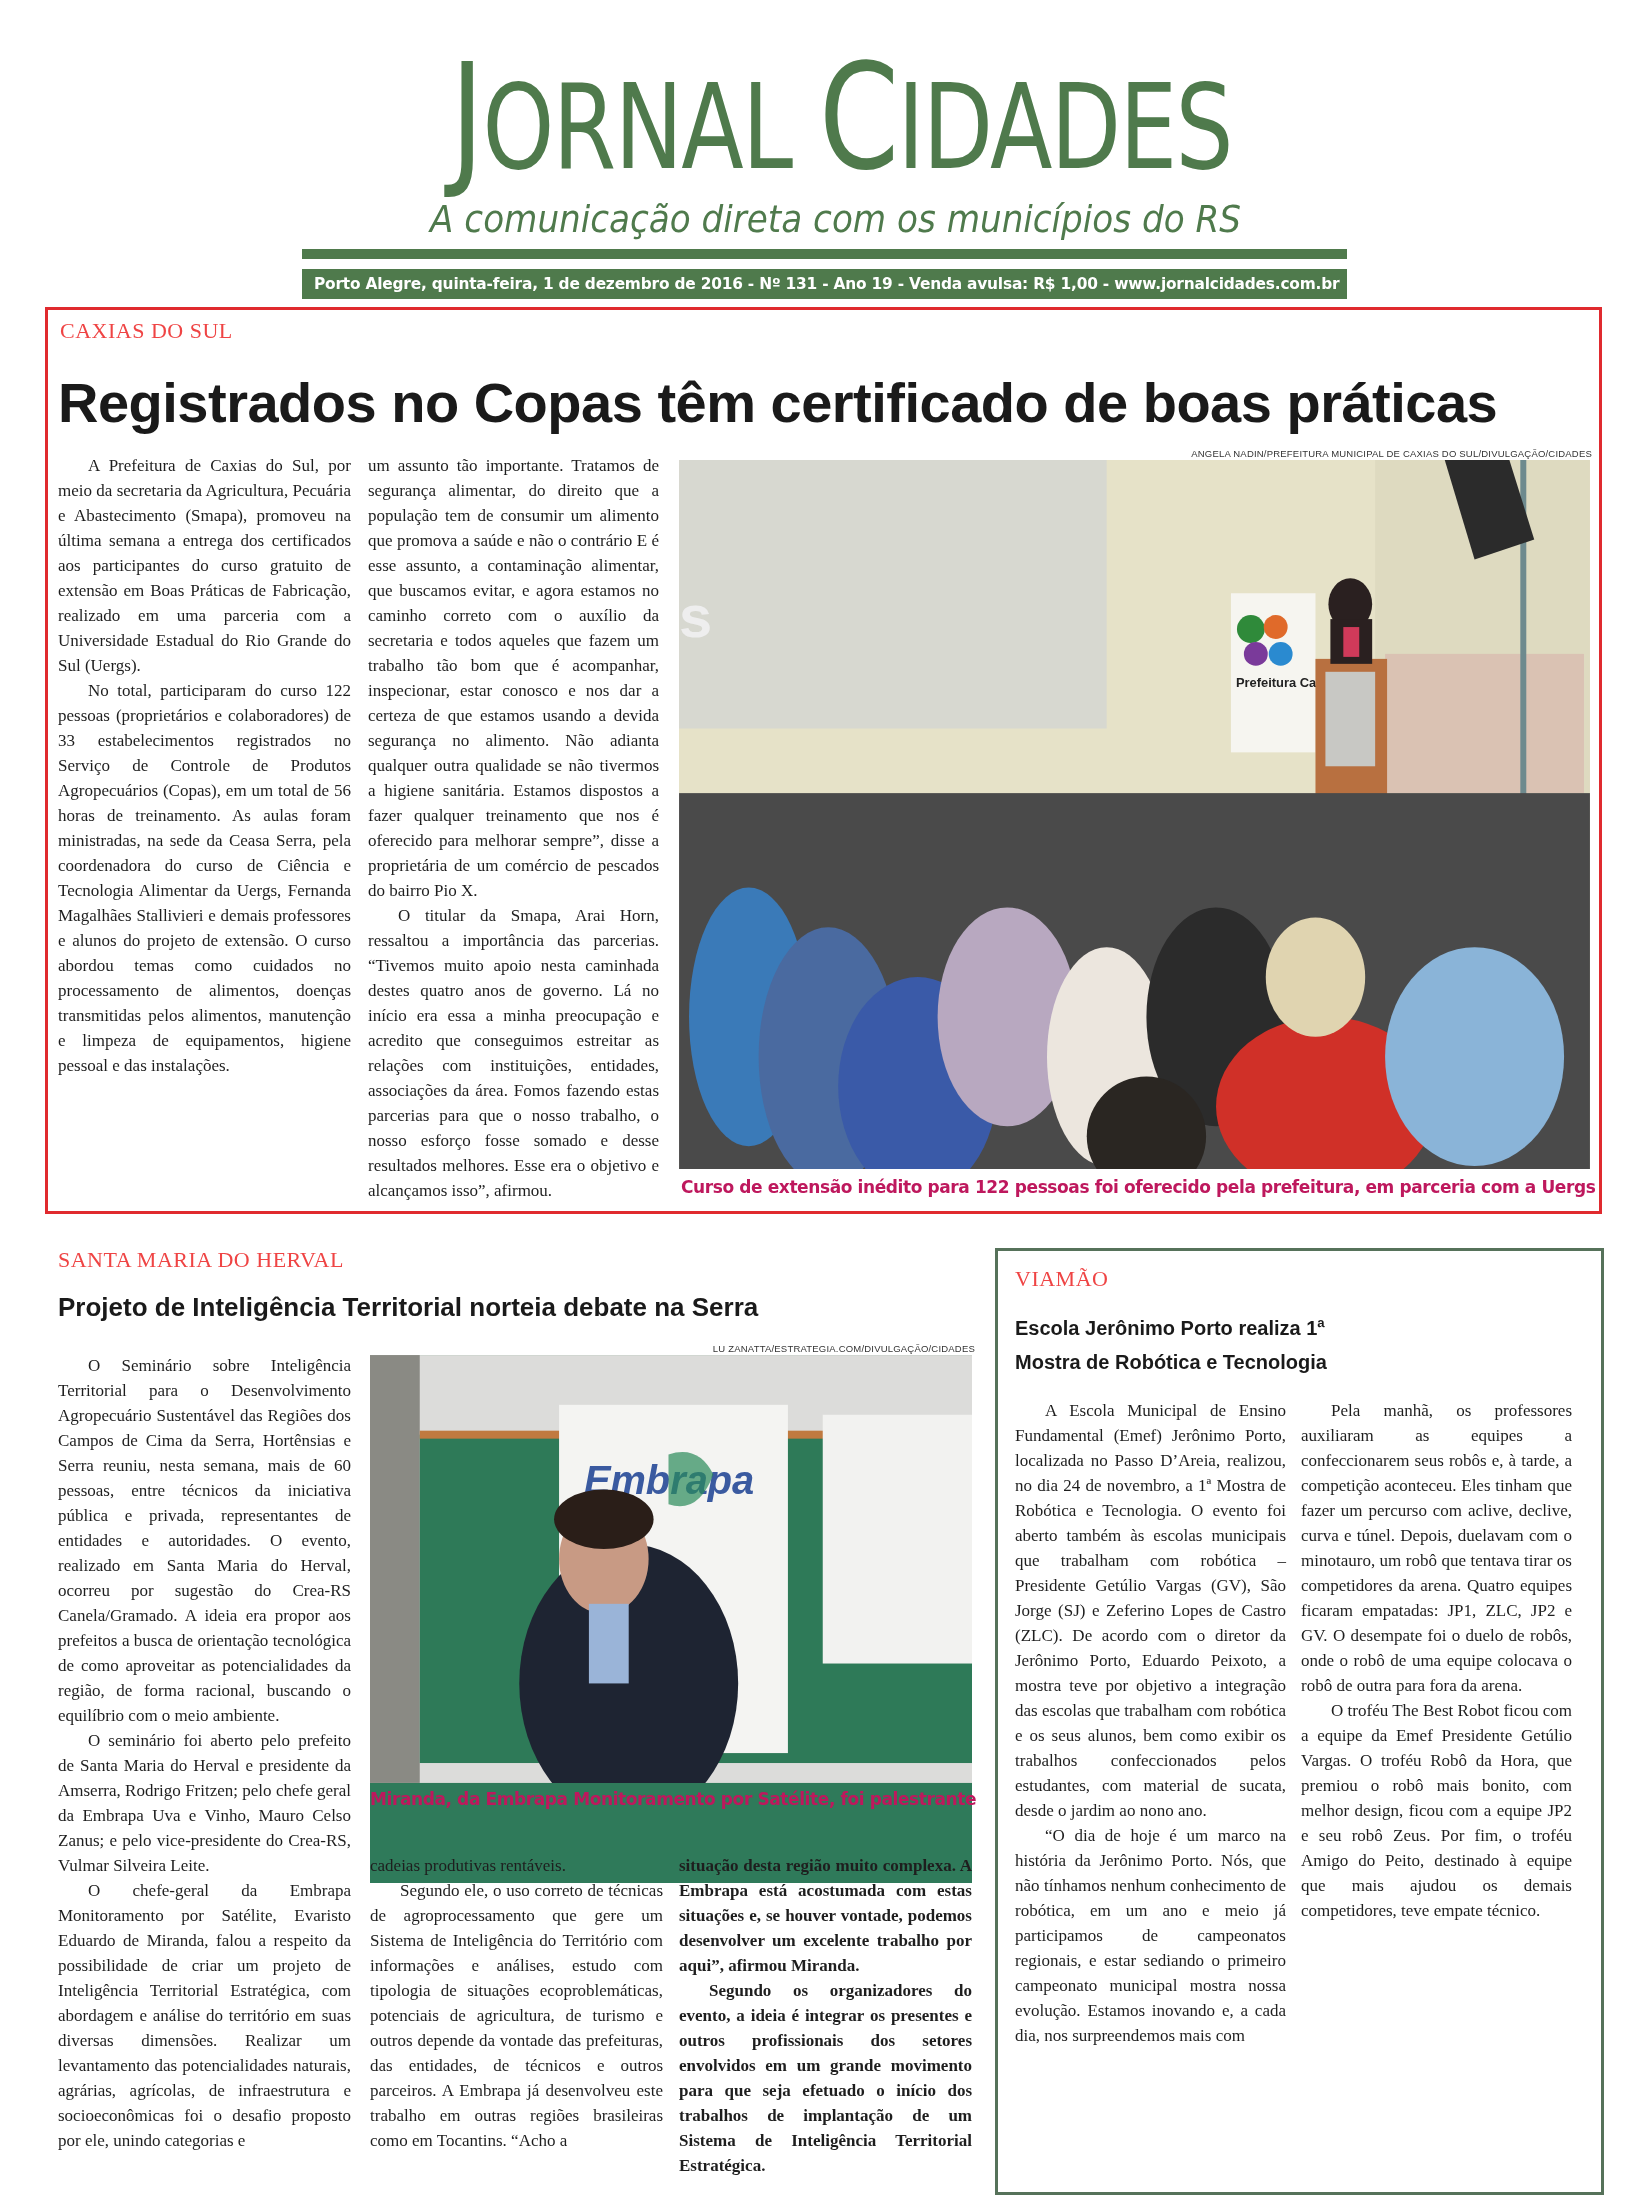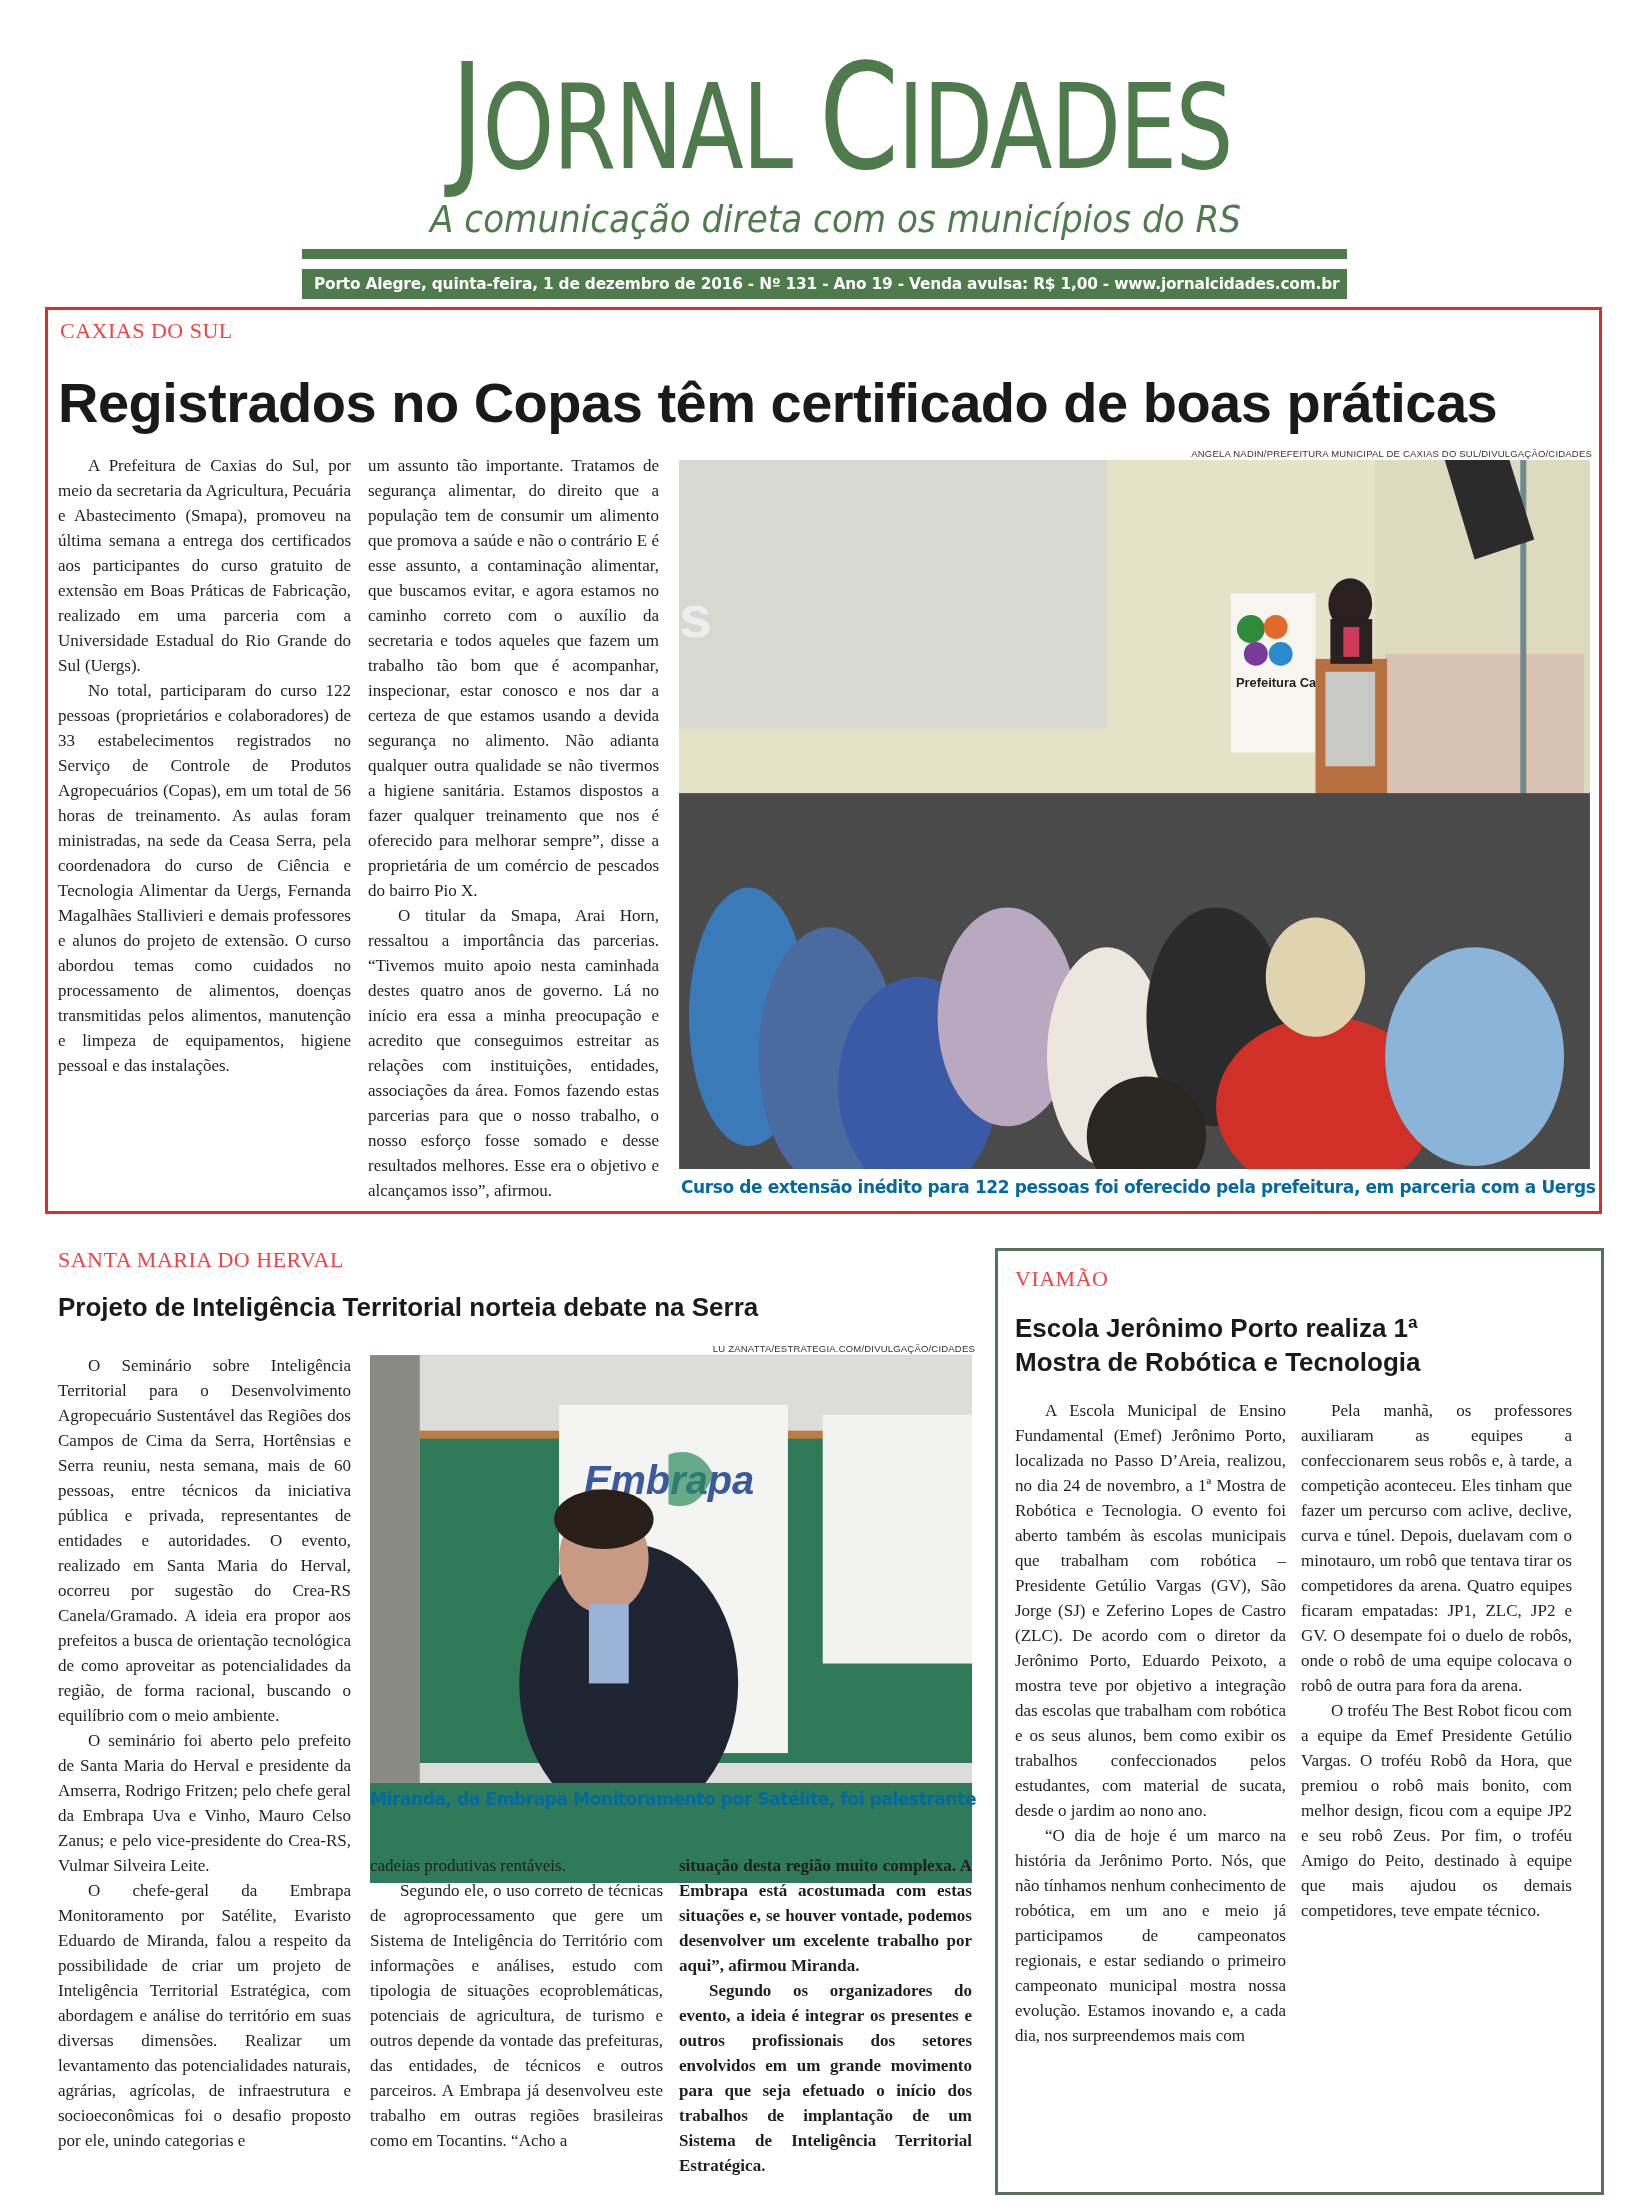--- a/index.html
+++ b/index.html
@@ -14,21 +14,21 @@
   .lead-box { position:absolute; left:45px; top:307px; width:1557px; height:907px; border:3px solid #e02a2f; box-sizing:border-box; }
   .kicker { font-family:Liberation Serif, serif; color:#ef4444; font-size:22px; letter-spacing:0.5px; position:absolute; white-space:nowrap; }
   .headline { font-family:"Liberation Sans", sans-serif; font-weight:bold; color:#1a1a1a; position:absolute; white-space:nowrap; }
   .credit { position:absolute; font-family:"Liberation Sans", sans-serif; font-size:9.5px; color:#333; letter-spacing:0.2px; white-space:nowrap; text-align:right; }
 
   .col { position:absolute; font-family:"Liberation Serif", serif; font-size:17px; line-height:25px; text-align:justify; color:#1e1e1e; hyphens:none; }
   .col p { margin:0; text-indent:30px; }
   .col p.cont { text-indent:0; }
 
   .photo { position:absolute; overflow:hidden; }
-  .caption { position:absolute; font-family:"DejaVu Sans", sans-serif; font-weight:bold; font-size:17px; color:#0369a1; white-space:nowrap; letter-spacing:-0.4px; }
+  .caption { position:absolute; font-family:"DejaVu Sans", sans-serif; font-weight:bold; font-size:17px; color:#be185d; white-space:nowrap; letter-spacing:-0.4px; }
 
   .side-box { position:absolute; left:995px; top:1248px; width:609px; height:947px; border:3px solid #56725a; box-sizing:border-box; }
 </style>
 </head>
 <body>
 
 <div class="masthead-title"><span class="cap">J</span><span>ORNAL </span><span class="cap">C</span><span>IDADES</span></div>
 <div class="masthead-sub">A comunicação direta com os municípios do RS</div>
 <div class="rule-top"></div>
 <div class="dateline">Porto Alegre, quinta-feira, 1 de dezembro de 2016 - Nº 131 - Ano 19 - Venda avulsa: R$ 1,00 - www.jornalcidades.com.br</div>
@@ -114,21 +114,21 @@
   <p class="cont">cadeias produtivas rentáveis.</p>
   <p>Segundo ele, o uso correto de técnicas de agroprocessamento que gere um Sistema de Inteligência do Território com informações e análises, estudo com tipologia de situações ecoproblemáticas, potenciais de agricultura, de turismo e outros depende da vontade das prefeituras, das entidades, de técnicos e outros parceiros. A Embrapa já desenvolveu este trabalho em outras regiões brasileiras como em Tocantins. “Acho a</p>
 </div>
 <div class="col" style="left:679px; top:1853px; width:293px;font-weight:bold;">
   <p class="cont">situação desta região muito complexa. A Embrapa está acostumada com estas situações e, se houver vontade, podemos desenvolver um excelente trabalho por aqui”, afirmou Miranda.</p>
   <p>Segundo os organizadores do evento, a ideia é integrar os presentes e outros profissionais dos setores envolvidos em um grande movimento para que seja efetuado o início dos trabalhos de implantação de um Sistema de Inteligência Territorial Estratégica.</p>
 </div>
 
 <div class="side-box"></div>
 <div class="kicker" style="left:1015px; top:1266px;">VIAMÃO</div>
-<div class="headline" style="left:1015px; top:1311px; font-size:26px; line-height:34px;">
+<div class="headline" style="left:1015px; top:1311px; font-size:20px; line-height:34px;">
   <div>Escola Jerônimo Porto realiza 1ª</div>
   <div>Mostra de Robótica e Tecnologia</div>
 </div>
 
 <div class="col" style="left:1015px; top:1398px; width:271px;">
   <p>A Escola Municipal de Ensino Fundamental (Emef) Jerônimo Porto, localizada no Passo D’Areia, realizou, no dia 24 de novembro, a 1ª Mostra de Robótica e Tecnologia. O evento foi aberto também às escolas municipais que trabalham com robótica – Presidente Getúlio Vargas (GV), São Jorge (SJ) e Zeferino Lopes de Castro (ZLC). De acordo com o diretor da Jerônimo Porto, Eduardo Peixoto, a mostra teve por objetivo a integração das escolas que trabalham com robótica e os seus alunos, bem como exibir os trabalhos confeccionados pelos estudantes, com material de sucata, desde o jardim ao nono ano.</p>
   <p>“O dia de hoje é um marco na história da Jerônimo Porto. Nós, que não tínhamos nenhum conhecimento de robótica, em um ano e meio já participamos de campeonatos regionais, e estar sediando o primeiro campeonato municipal mostra nossa evolução. Estamos inovando e, a cada dia, nos surpreendemos mais com</p>
 </div>
 <div class="col" style="left:1301px; top:1398px; width:271px;">
   <p>Pela manhã, os professores auxiliaram as equipes a confeccionarem seus robôs e, à tarde, a competição aconteceu. Eles tinham que fazer um percurso com aclive, declive, curva e túnel. Depois, duelavam com o minotauro, um robô que tentava tirar os competidores da arena. Quatro equipes ficaram empatadas: JP1, ZLC, JP2 e GV. O desempate foi o duelo de robôs, onde o robô de uma equipe colocava o robô de outra para fora da arena.</p>

